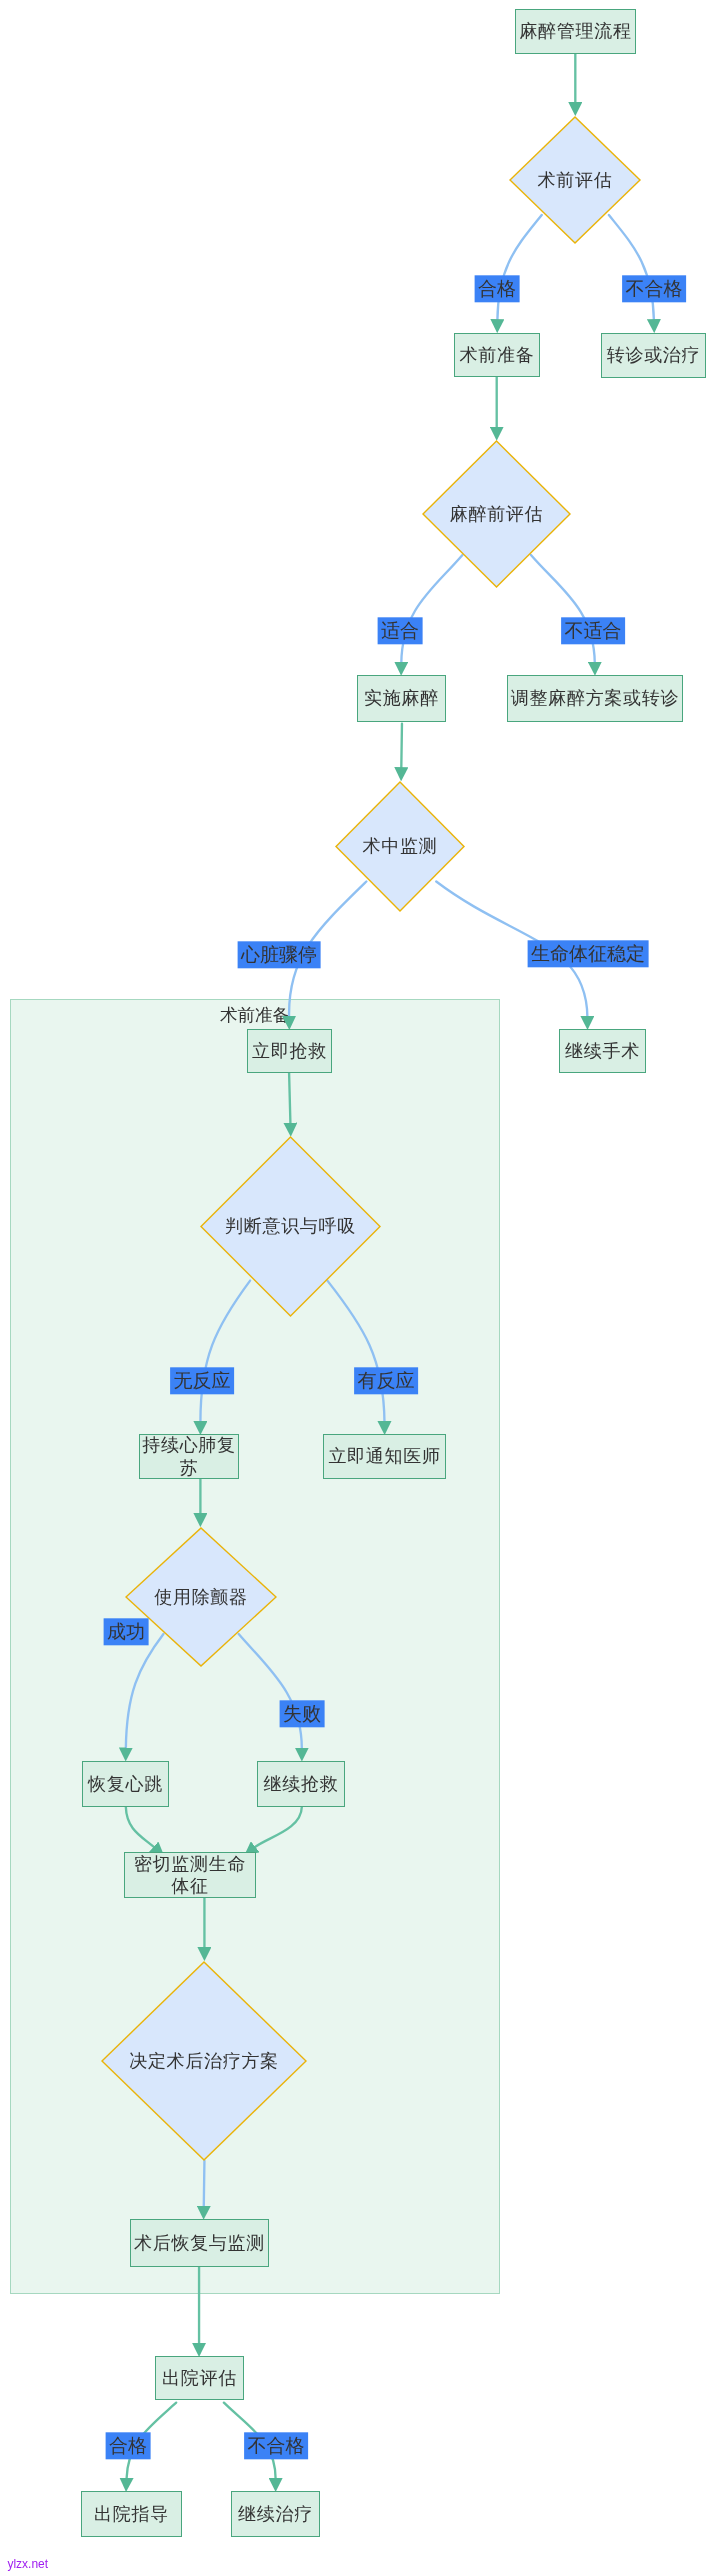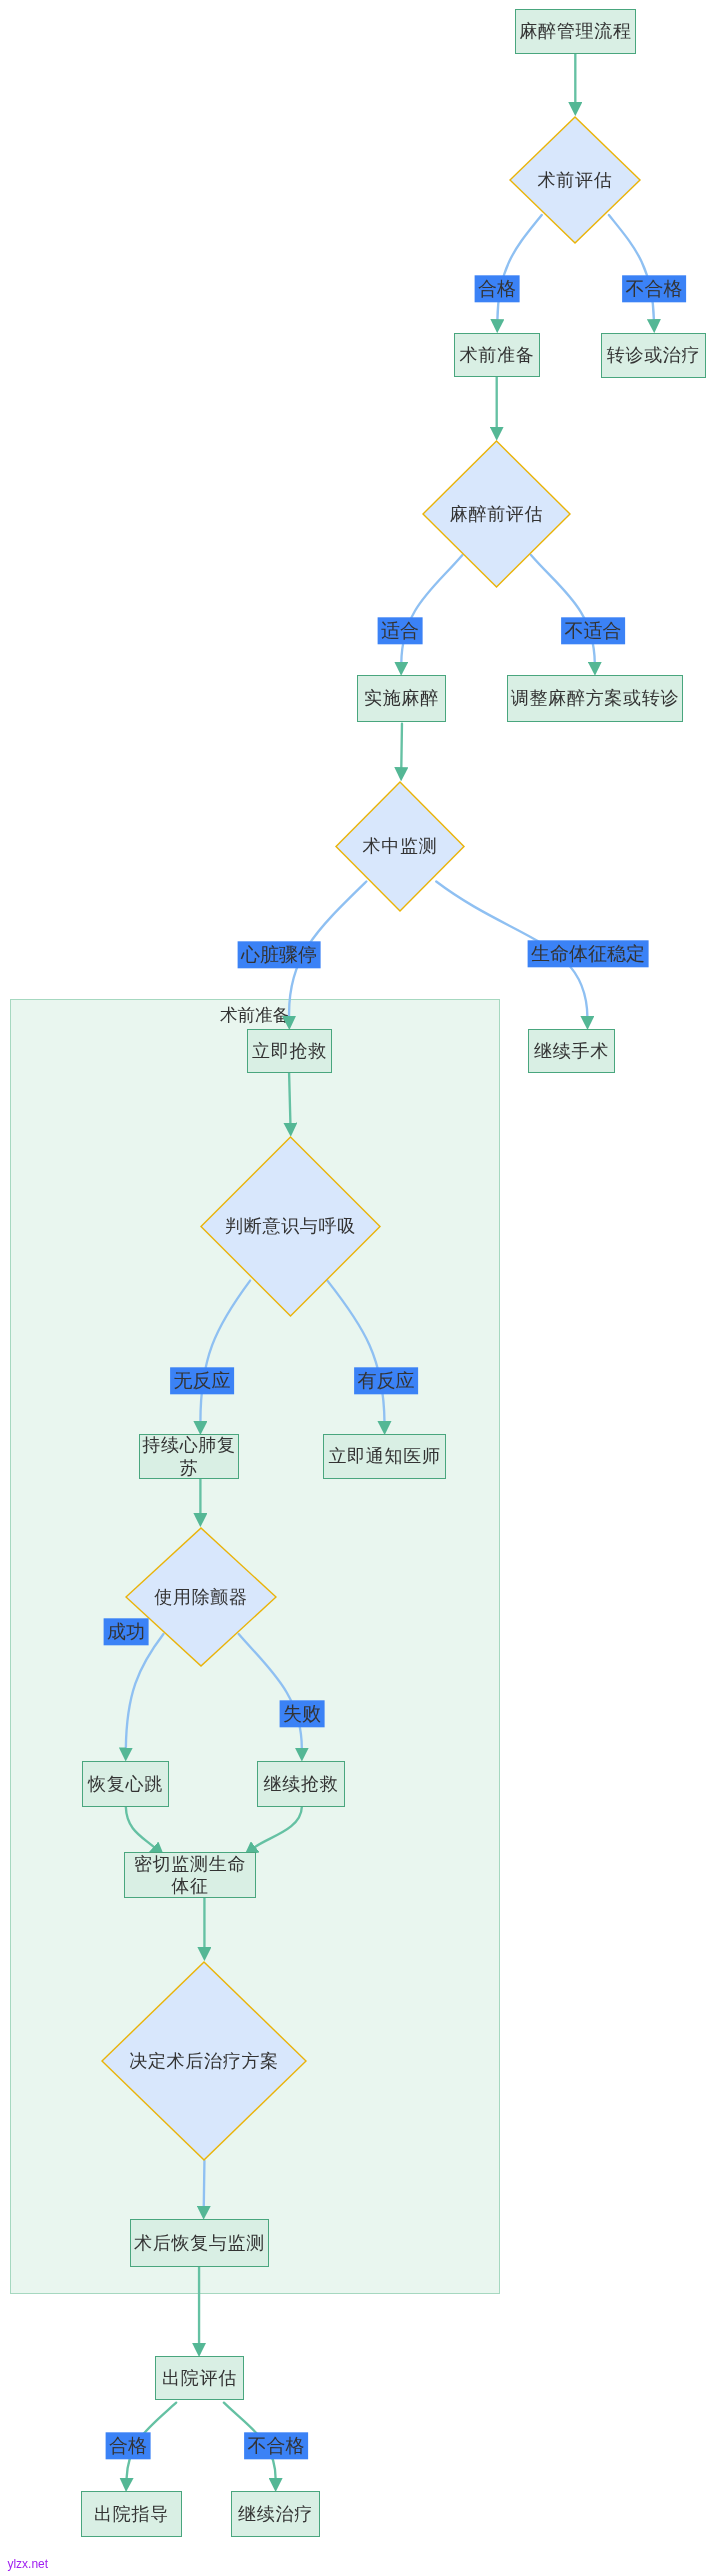--- a/index.html
+++ b/index.html
@@ -115,21 +115,21 @@
     </div>
   <div class="node rect" style="left:357px;top:675px;width:89px;height:47px;">
       <span class="lbl">实施麻醉</span>
     </div>
   <div class="node rect" style="left:507px;top:675px;width:176px;height:47px;">
       <span class="lbl">调整麻醉方案或转诊</span>
     </div>
   <div class="node rect" style="left:247px;top:1029px;width:85px;height:44px;">
       <span class="lbl">立即抢救</span>
     </div>
-  <div class="node rect" style="left:528px;top:1029px;width:87px;height:44px;">
+  <div class="node rect" style="left:559px;top:1029px;width:87px;height:44px;">
       <span class="lbl">继续手术</span>
     </div>
   <div class="node rect" style="left:139px;top:1434px;width:100px;height:45px;">
       <span class="lbl">持续心肺复苏</span>
     </div>
   <div class="node rect" style="left:323px;top:1434px;width:123px;height:45px;">
       <span class="lbl">立即通知医师</span>
     </div>
   <div class="node rect" style="left:82px;top:1761px;width:87px;height:46px;">
       <span class="lbl">恢复心跳</span>

